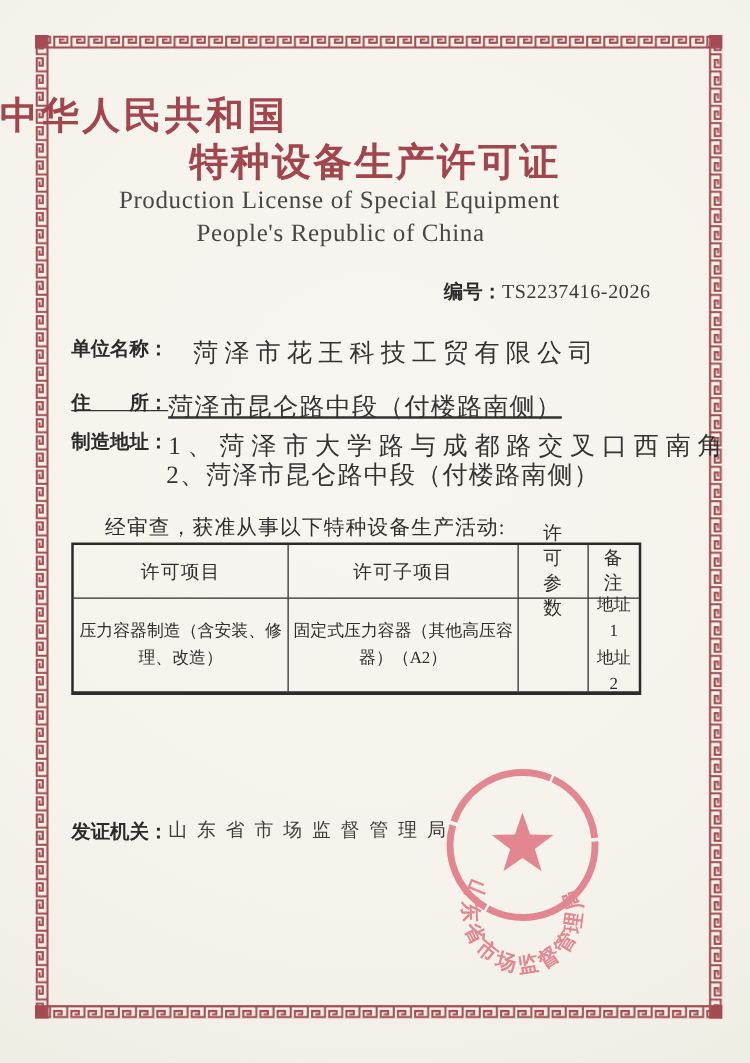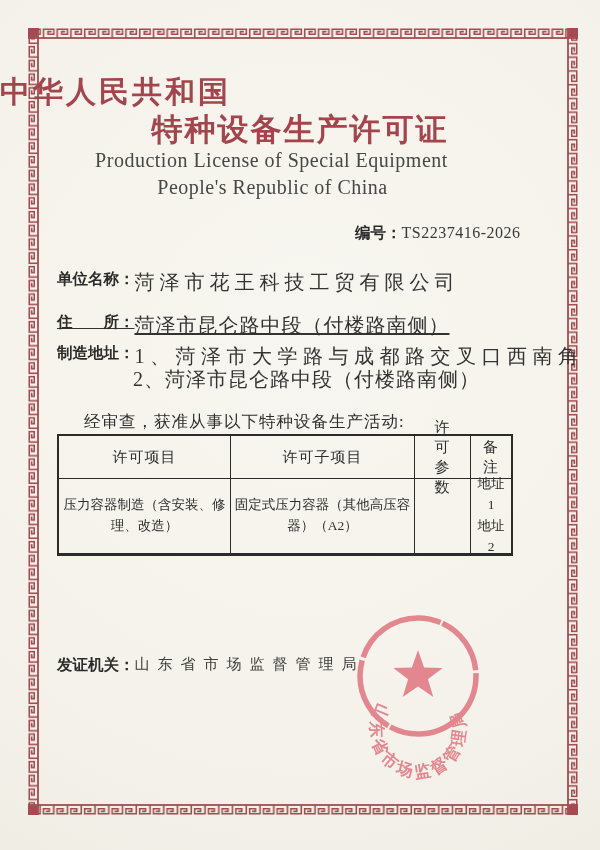--- a/index.html
+++ b/index.html
@@ -19,21 +19,21 @@
   .title-cn2{top:109px;left:0;width:600px;text-align:center;
     font-size:31px;font-weight:700;letter-spacing:2px;color:#a2454c;}
   .title-en1{top:149px;left:0;width:543px;text-align:center;
     font-size:20px;color:#474747;letter-spacing:0.5px;}
   .title-en2{top:176px;left:0;width:545px;text-align:center;
     font-size:20px;color:#474747;letter-spacing:0.5px;}
   .license-no{top:223px;left:355px;font-size:16px;color:#3a3a3a;}
   .license-no .num{font-family:"Liberation Serif","DejaVu Serif",serif;letter-spacing:0.5px;}
   .f-label{font-size:15.5px;font-weight:600;color:#2b2b2b;white-space:pre;}
   .f-value{font-size:20px;color:#333;}
-  .row-company{top:269px;left:57px;}
+  .row-company{top:269px;left:57px;gap:20px;}
   .row-residence{top:312px;left:57px;text-decoration:underline;}
   .row-mfg1{top:343px;left:57px;}
   .row-mfg2{top:366px;left:133px;}
   .val-company{letter-spacing:5px;}
   .val-residence{letter-spacing:1px;}
   .val-mfg1{letter-spacing:5.5px;}
   .val-mfg2{letter-spacing:1px;}
   .val-issuer{letter-spacing:8px;font-size:15px;color:#3d3d3d;}
   .field-row{display:flex;}
   .intro{top:411px;left:84px;font-size:16.5px;color:#2e2e2e;letter-spacing:1px;}

